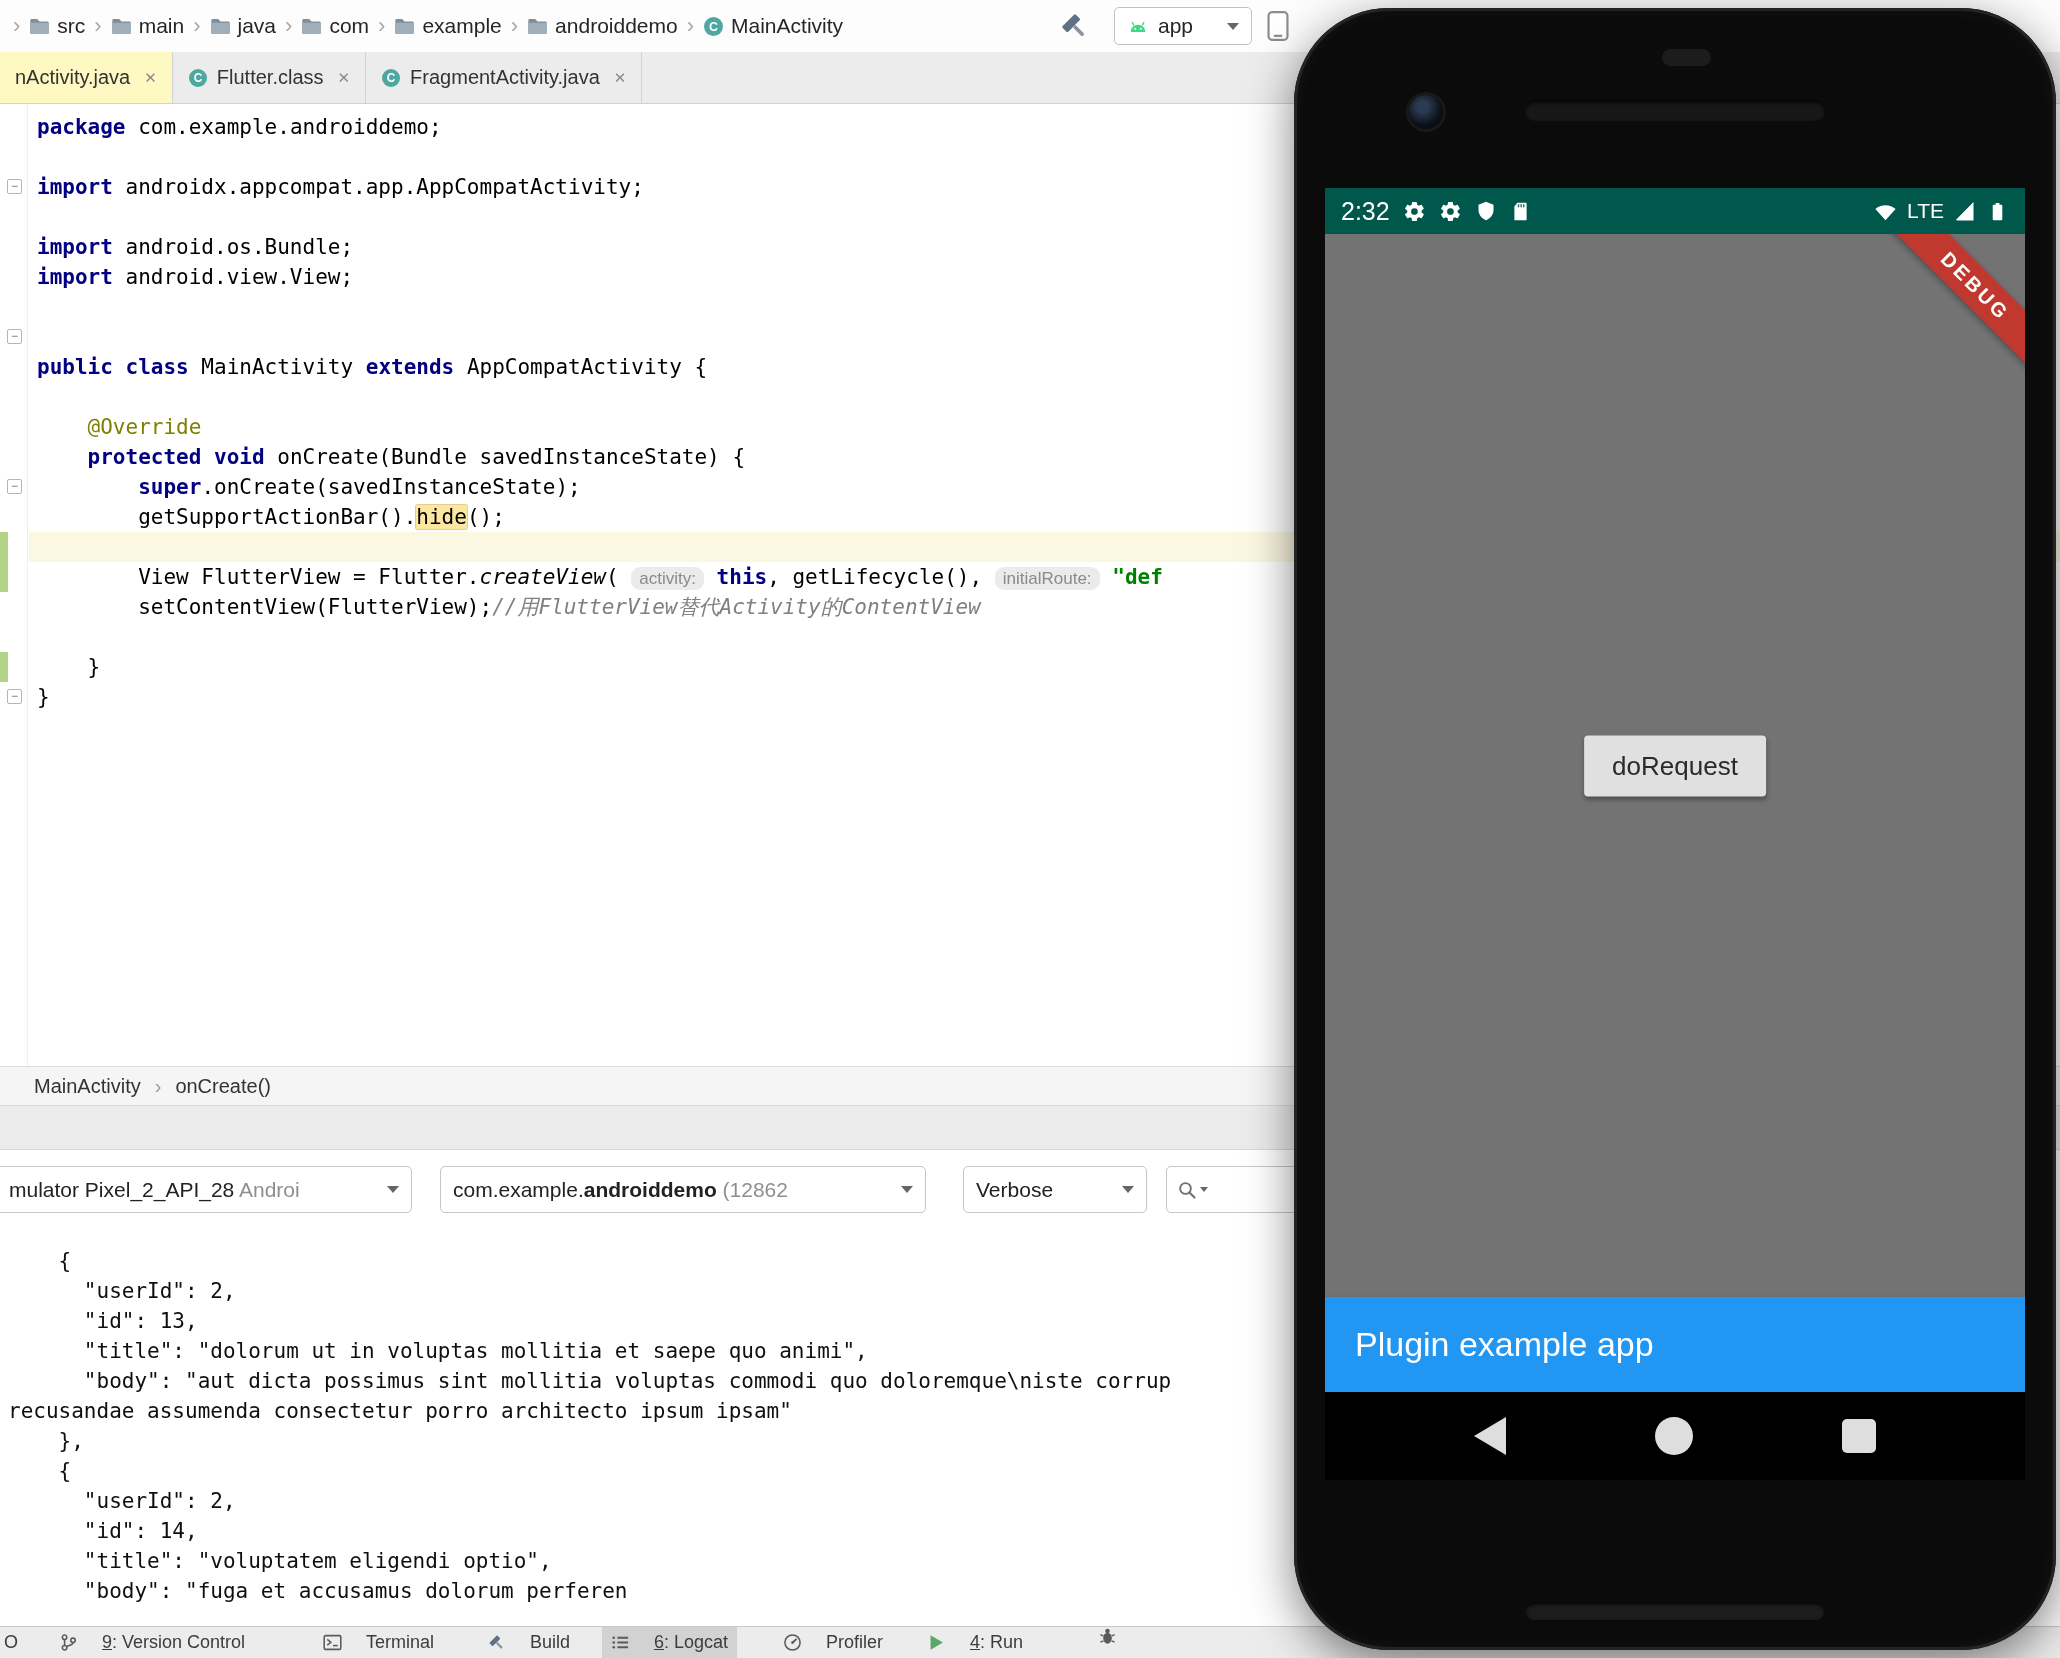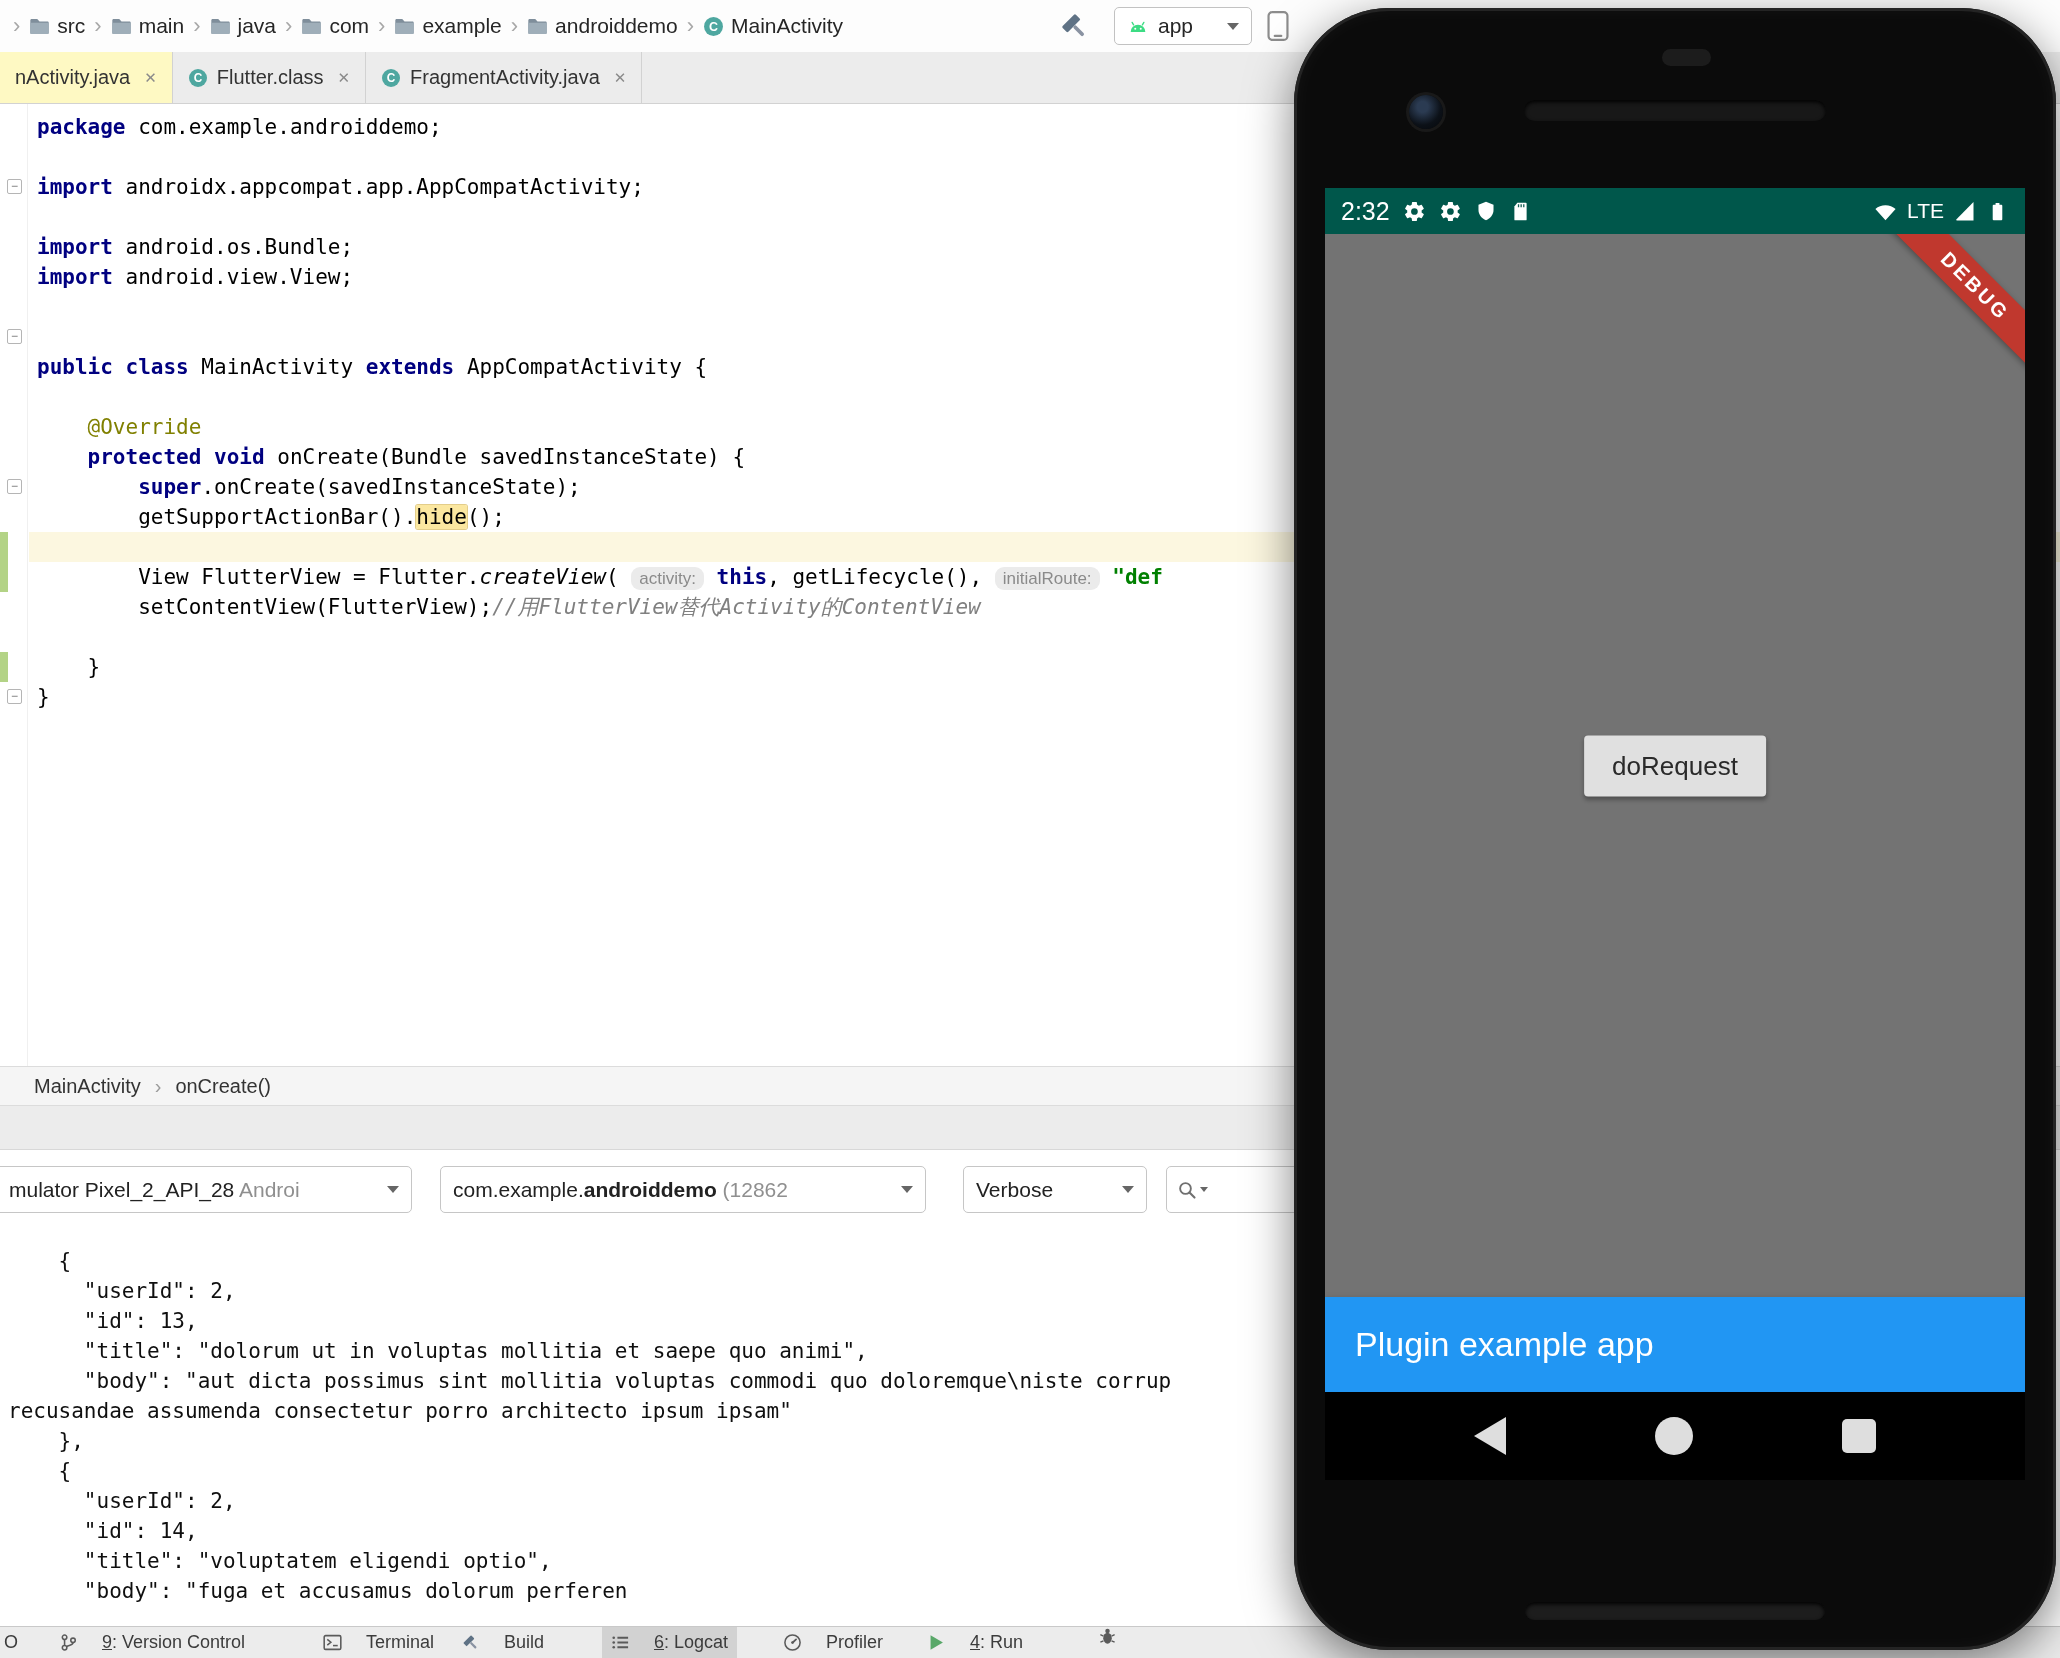--- a/index.html
+++ b/index.html
@@ -315,21 +315,21 @@
     <div class="sb-item" style="left: 314px;">
       <span class="icon s19">
         <svg viewBox="0 0 16 16">
           <rect x="1" y="2.2" width="14" height="11.6" rx="1.2" fill="none" stroke="#5a5a5a" stroke-width="1.3"></rect>
           <path d="M3.6 5.4l3 2.4-3 2.4" fill="none" stroke="#5a5a5a" stroke-width="1.3"></path>
           <path d="M8.4 10.6h4" stroke="#5a5a5a" stroke-width="1.3"></path>
         </svg>
       </span>
       <span>Terminal</span>
     </div>
-    <div class="sb-item" style="left: 452px; justify-content: flex-end;">
+    <div class="sb-item" style="left: 478px; justify-content: flex-end;">
       <span class="icon s19">
         <svg viewBox="0 0 24 24">
           <g transform="rotate(-45 12 12)">
             <rect x="5" y="6" width="14" height="6" rx="1" fill="#5F7285"></rect>
             <rect x="10.6" y="12" width="2.8" height="10" rx="1.3" fill="#8A93A2"></rect>
           </g>
         </svg>
       </span>
       <span>Build</span>
     </div>

